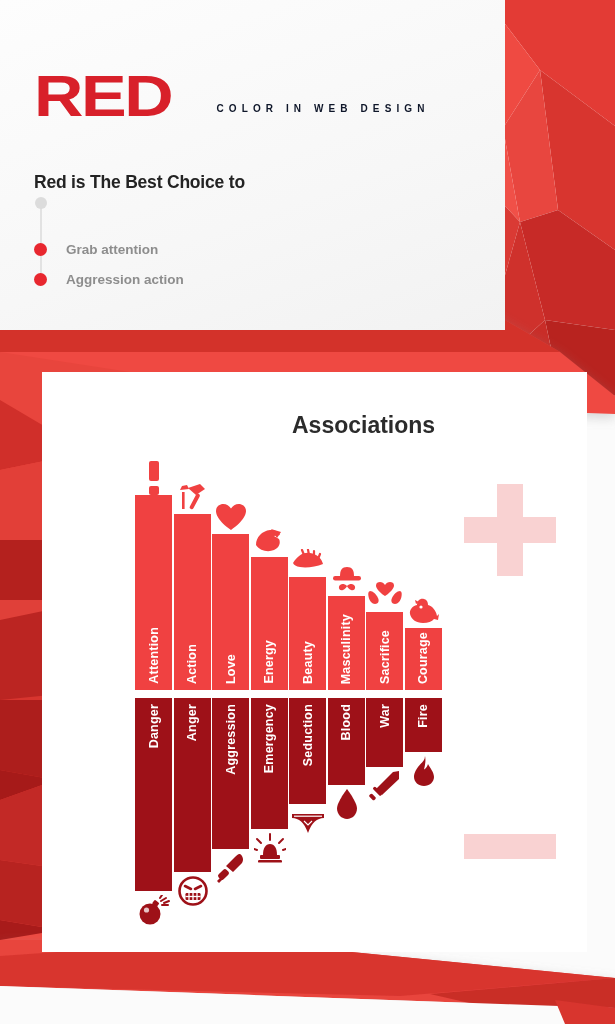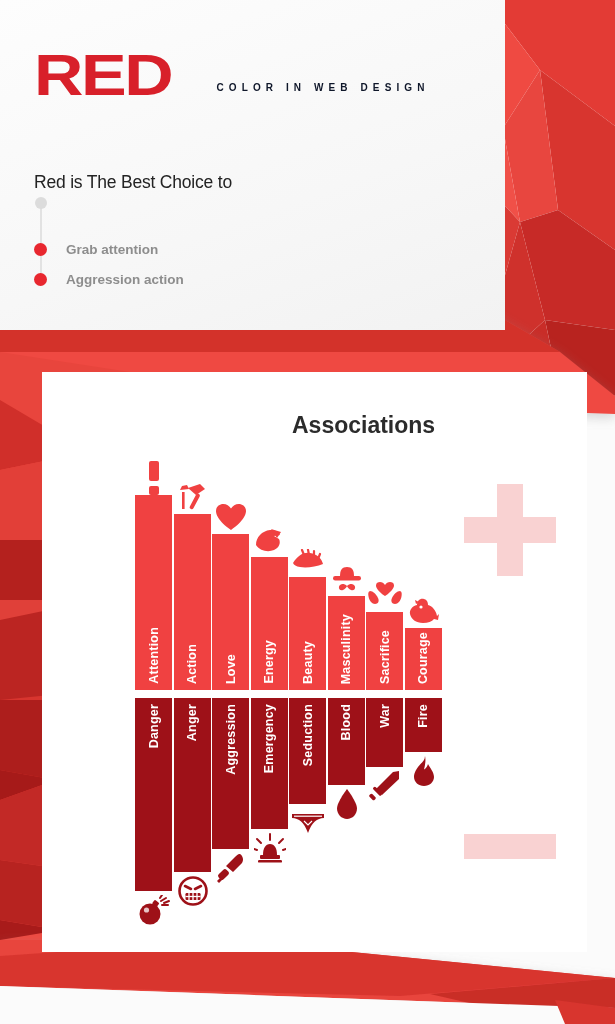--- a/index.html
+++ b/index.html
@@ -26,21 +26,21 @@
   #top-panel {
     position: absolute;
     left: 0; top: 0;
     width: 505px; height: 330px;
     background: linear-gradient(160deg,#fdfdfd 0%, #f7f7f7 60%, #f2f2f2 100%);
   }
 
   
   #header {
     position: absolute;
-    left: 34px; top: 51px;
+    left: 34px; top: 72px;
     display: flex;
     align-items: flex-end;
   }
   #logo-red {
     font-family: "Liberation Sans", sans-serif;
     font-weight: bold;
     font-size: 58px;
     line-height: 0.82;
     letter-spacing: -2px;
     color: #d8202a;
@@ -55,21 +55,21 @@
     margin-left: 66px;
     margin-bottom: 6px;
     white-space: nowrap;
   }
 
   
   #intro-title {
     position: absolute;
     left: 34px; top: 172px;
     font-size: 17.5px;
-    font-weight: normal;
+    font-weight: bold;
     color: #232323;
     letter-spacing: -0.2px;
   }
   #bullet-list {
     position: absolute;
     left: 34px; top: 196px;
     width: 300px;
   }
   .bullet-spine {
     position: absolute;

